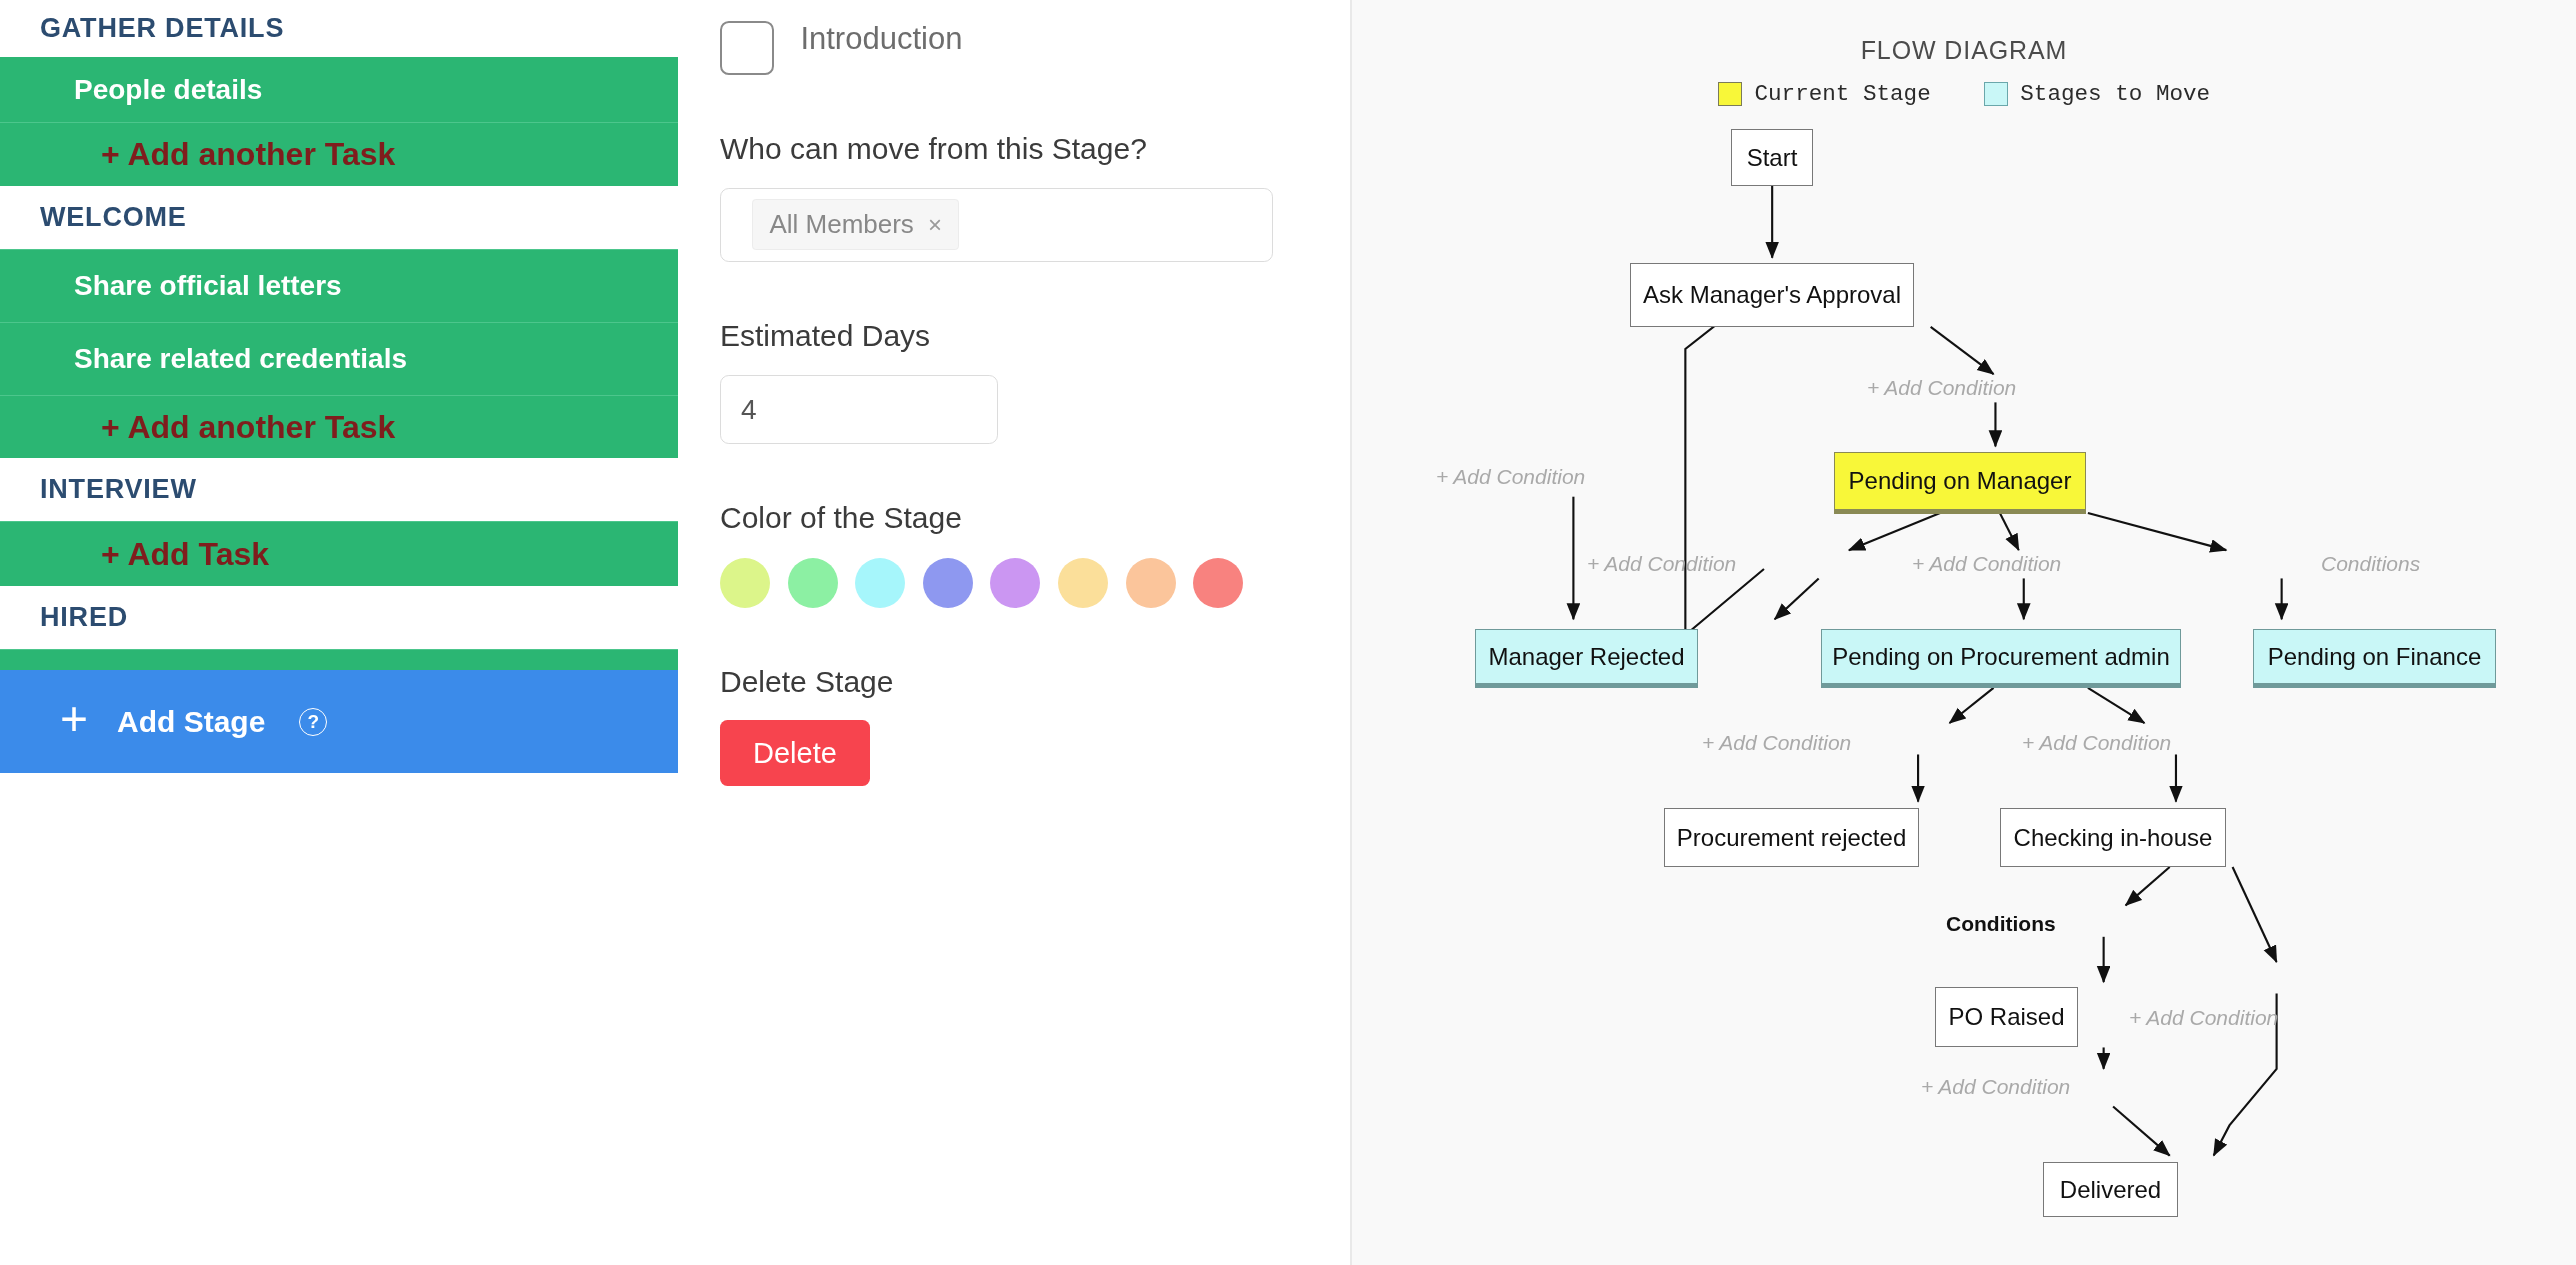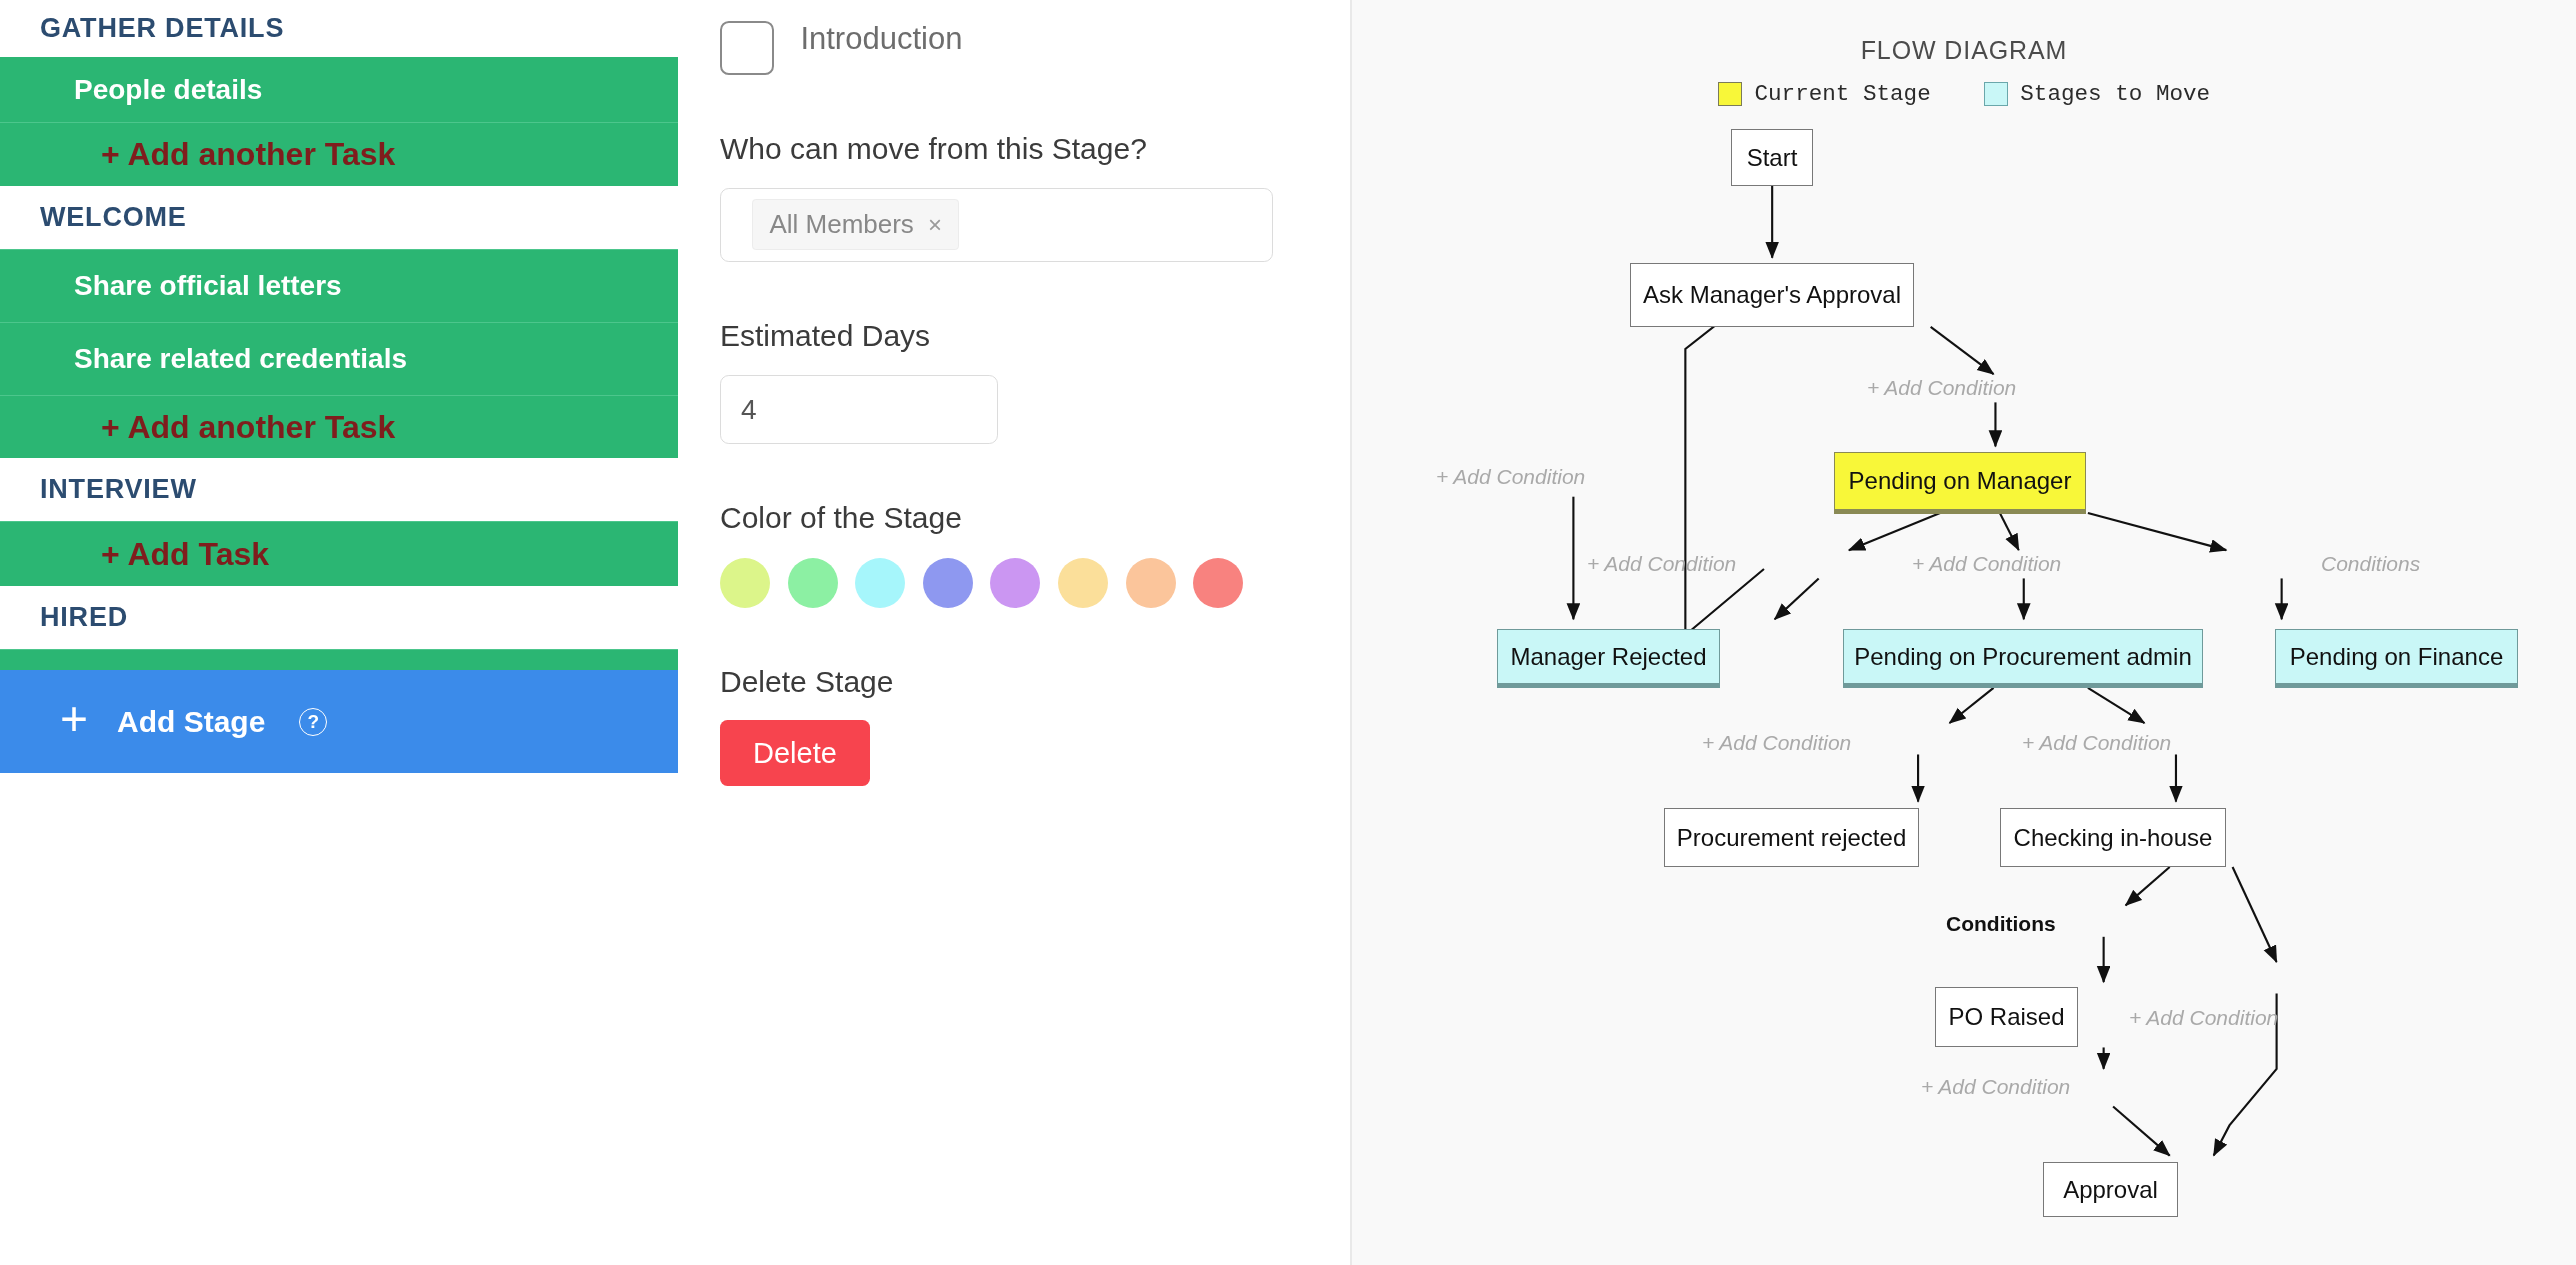--- a/index.html
+++ b/index.html
@@ -155,21 +155,21 @@
     background: #ffffff;
     border: 1.9px solid #787878;
     border-bottom: 5.7px solid #787878;
     display: flex; align-items: center; justify-content: center;
     font-size: 24px; color: #111111;
     white-space: nowrap;
     padding: 0 12.6px;
     cursor: pointer;
   }
   .node.yellow { background: #f8f739; border-color: #8a8a55; border-bottom-color: #8a8a55; }
-  .node.cyan   { background: #c9f7f7; border-color: #6f9a9a; border-bottom-color: #6f9a9a; margin-left: 22px; }
+  .node.cyan   { background: #c9f7f7; border-color: #6f9a9a; border-bottom-color: #6f9a9a; }
   .node.plain  { border-bottom-width: 1.9px; }
   .edge-label {
     position: absolute;
     font-size: 21px;
     font-style: italic;
     color: #a9a9a9;
     white-space: nowrap;
     cursor: pointer;
   }
   .edge-label.solid { color: #111111; font-style: normal; font-weight: 700; }
@@ -292,21 +292,21 @@
       </svg>
     <div class="node plain" style="left: 379px; top: 129px; width: 82px; height: 57px;">Start</div>
         <div class="node plain" style="left: 278px; top: 263px; width: 284px; height: 64px;">Ask Manager's Approval</div>
         <div class="node yellow" style="left: 482px; top: 452px; width: 252px; height: 62px;">Pending on Manager</div>
         <div class="node cyan" style="left: 123px; top: 629px; width: 223px; height: 59px;">Manager Rejected</div>
         <div class="node cyan" style="left: 469px; top: 629px; width: 360px; height: 59px;">Pending on Procurement admin</div>
         <div class="node cyan" style="left: 901px; top: 629px; width: 243px; height: 59px;">Pending on Finance</div>
         <div class="node plain" style="left: 312px; top: 808px; width: 255px; height: 59px;">Procurement rejected</div>
         <div class="node plain" style="left: 648px; top: 808px; width: 226px; height: 59px;">Checking in-house</div>
         <div class="node plain" style="left: 583px; top: 987px; width: 143px; height: 60px;">PO Raised</div>
-        <div class="node plain" style="left: 691px; top: 1162px; width: 135px; height: 55px;">Approval</div>
+        <div class="node plain" style="left: 691px; top: 1162px; width: 135px; height: 55px;">Delivered</div>
         <div class="edge-label" style="left: 515px; top: 376px;">+ Add Condition</div>
         <div class="edge-label" style="left: 84px; top: 465px;">+ Add Condition</div>
         <div class="edge-label" style="left: 235px; top: 552px;">+ Add Condition</div>
         <div class="edge-label" style="left: 560px; top: 552px;">+ Add Condition</div>
         <div class="edge-label" style="left: 969px; top: 552px;">Conditions</div>
         <div class="edge-label" style="left: 350px; top: 731px;">+ Add Condition</div>
         <div class="edge-label" style="left: 670px; top: 731px;">+ Add Condition</div>
         <div class="edge-label solid" style="left: 594px; top: 912px;">Conditions</div>
         <div class="edge-label" style="left: 569px; top: 1075px;">+ Add Condition</div>
         <div class="edge-label" style="left: 777px; top: 1006px;">+ Add Condition</div>

